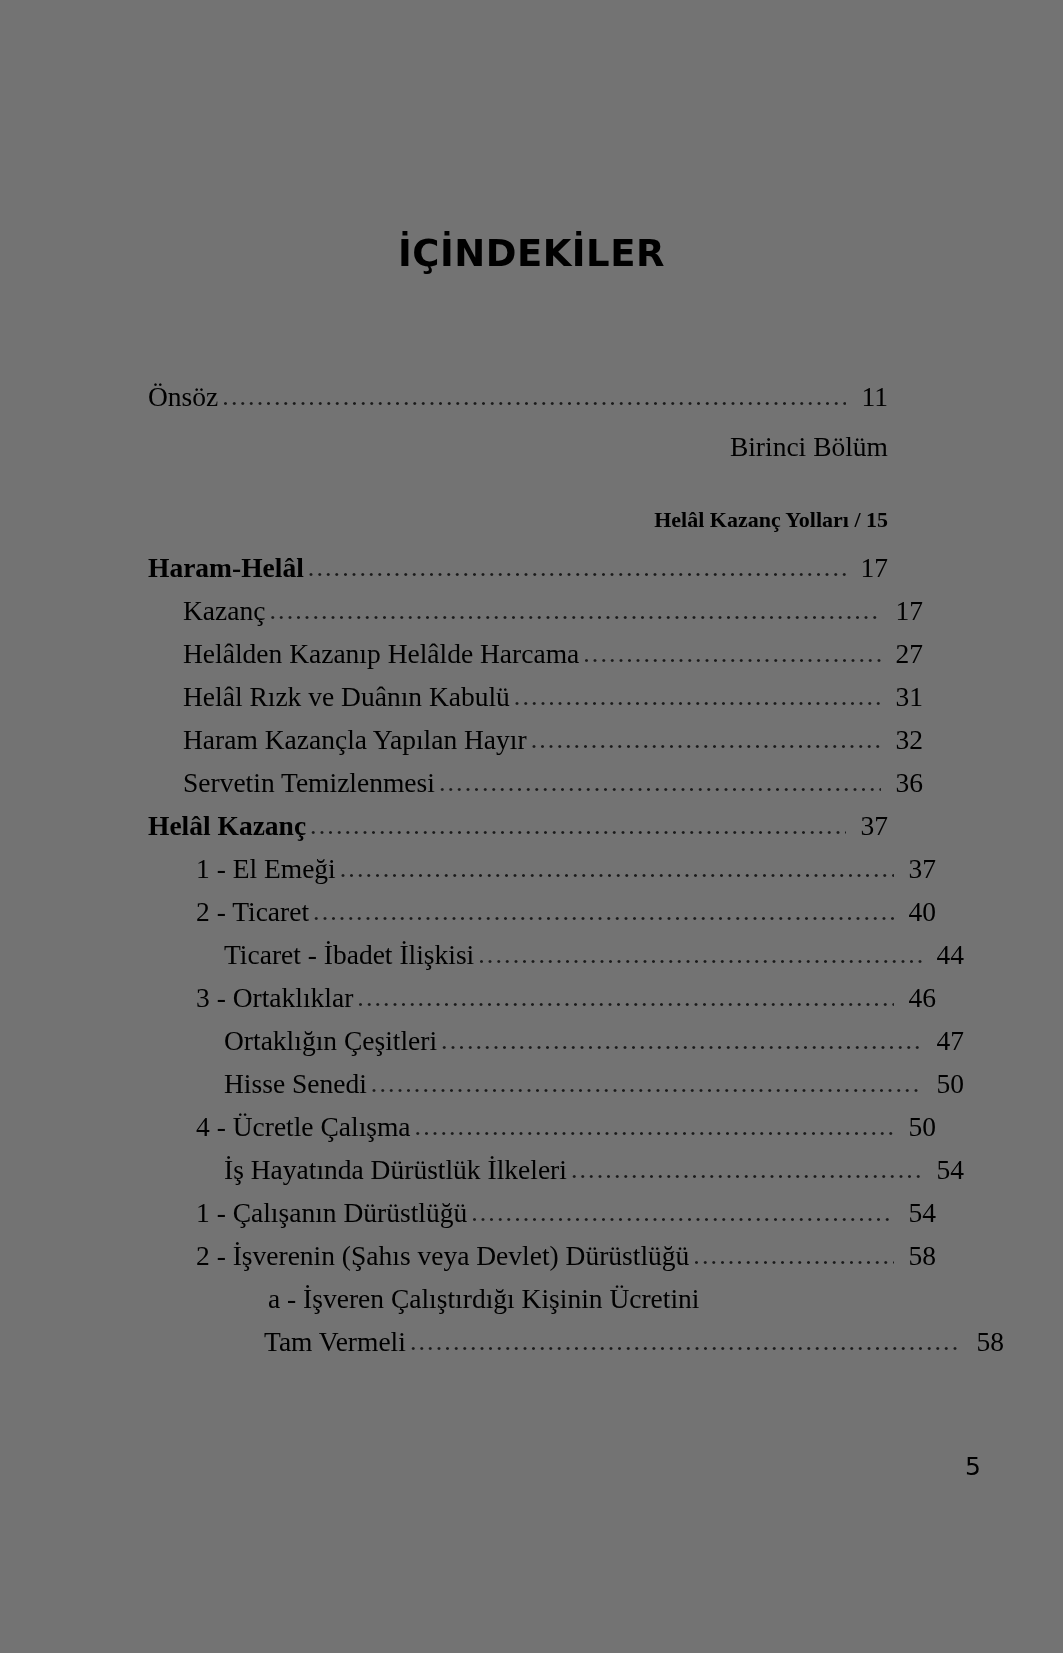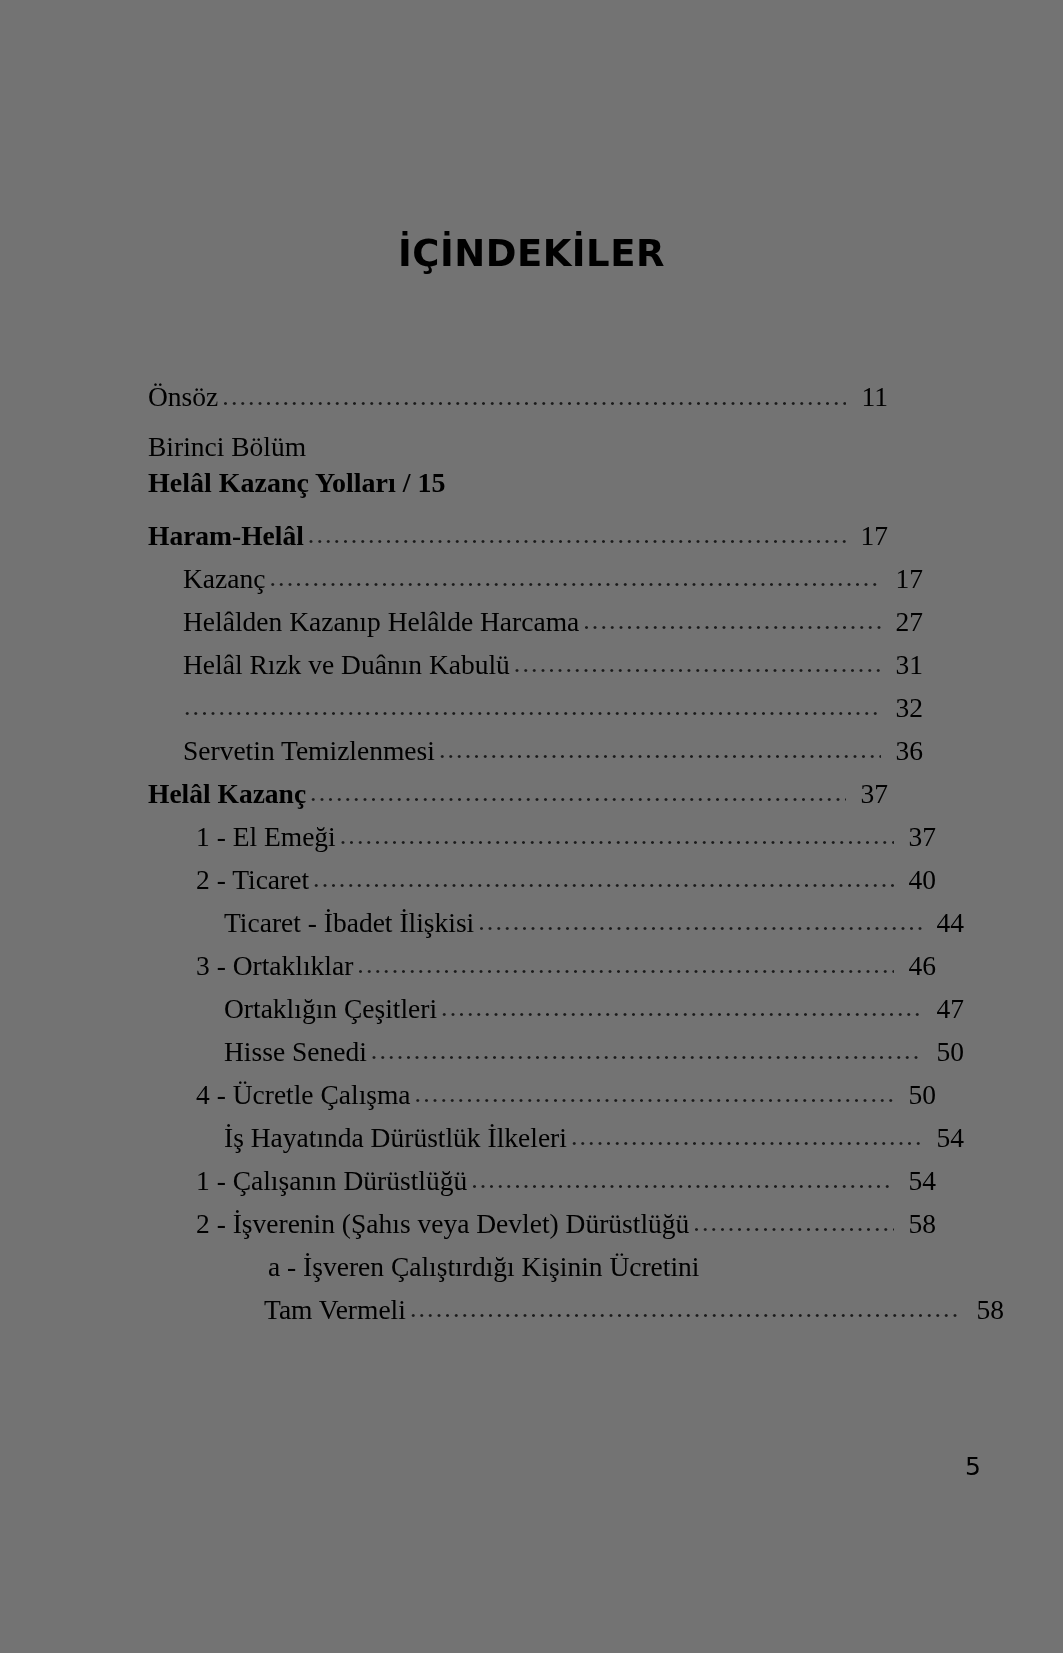--- a/index.html
+++ b/index.html
@@ -88,33 +88,34 @@
   .lvl-5 { margin-left: 116px; }
 
   .bold { font-weight: bold; }
 
   
   .toc-row.plain .leader::before { content: ""; }
   .toc-row.plain .pagenum { visibility: hidden; }
 
   
   .part-block {
-    text-align: left;
+    text-align: right;
     margin-top: 18px;
     margin-bottom: 20px;
     white-space: nowrap;
   }
   .part-block .part-line1 {
     font-size: 27.5px;
     line-height: 1.32;
   }
   .part-block .part-line2 {
-    font-size: 28px;
+    font-size: 22px;
     font-weight: bold;
     line-height: 1.32;
+    margin-top: 40px;
   }
 
   
   .folio {
     position: absolute;
     bottom: 172px;
     right: 92px;
     font-size: 25px;
     font-family: "DejaVu Sans", "Liberation Sans", sans-serif;
     color: #000;
@@ -155,20 +156,21 @@
           <span class="label">Helâlden Kazanıp Helâlde Harcama</span>
           <span class="leader"></span>
           <span class="pagenum">27</span>
         </div>
         <div class="toc-row lvl-1">
           <span class="label">Helâl Rızk ve Duânın Kabulü</span>
           <span class="leader"></span>
           <span class="pagenum">31</span>
         </div>
         <div class="toc-row lvl-1">
+          <span class="label">Haram Kazançla Yapılan Hayır</span>
           <span class="leader"></span>
           <span class="pagenum">32</span>
         </div>
         <div class="toc-row lvl-1">
           <span class="label">Servetin Temizlenmesi</span>
           <span class="leader"></span>
           <span class="pagenum">36</span>
         </div>
         <div class="toc-row lvl-0">
           <span class="label bold">Helâl Kazanç</span>

